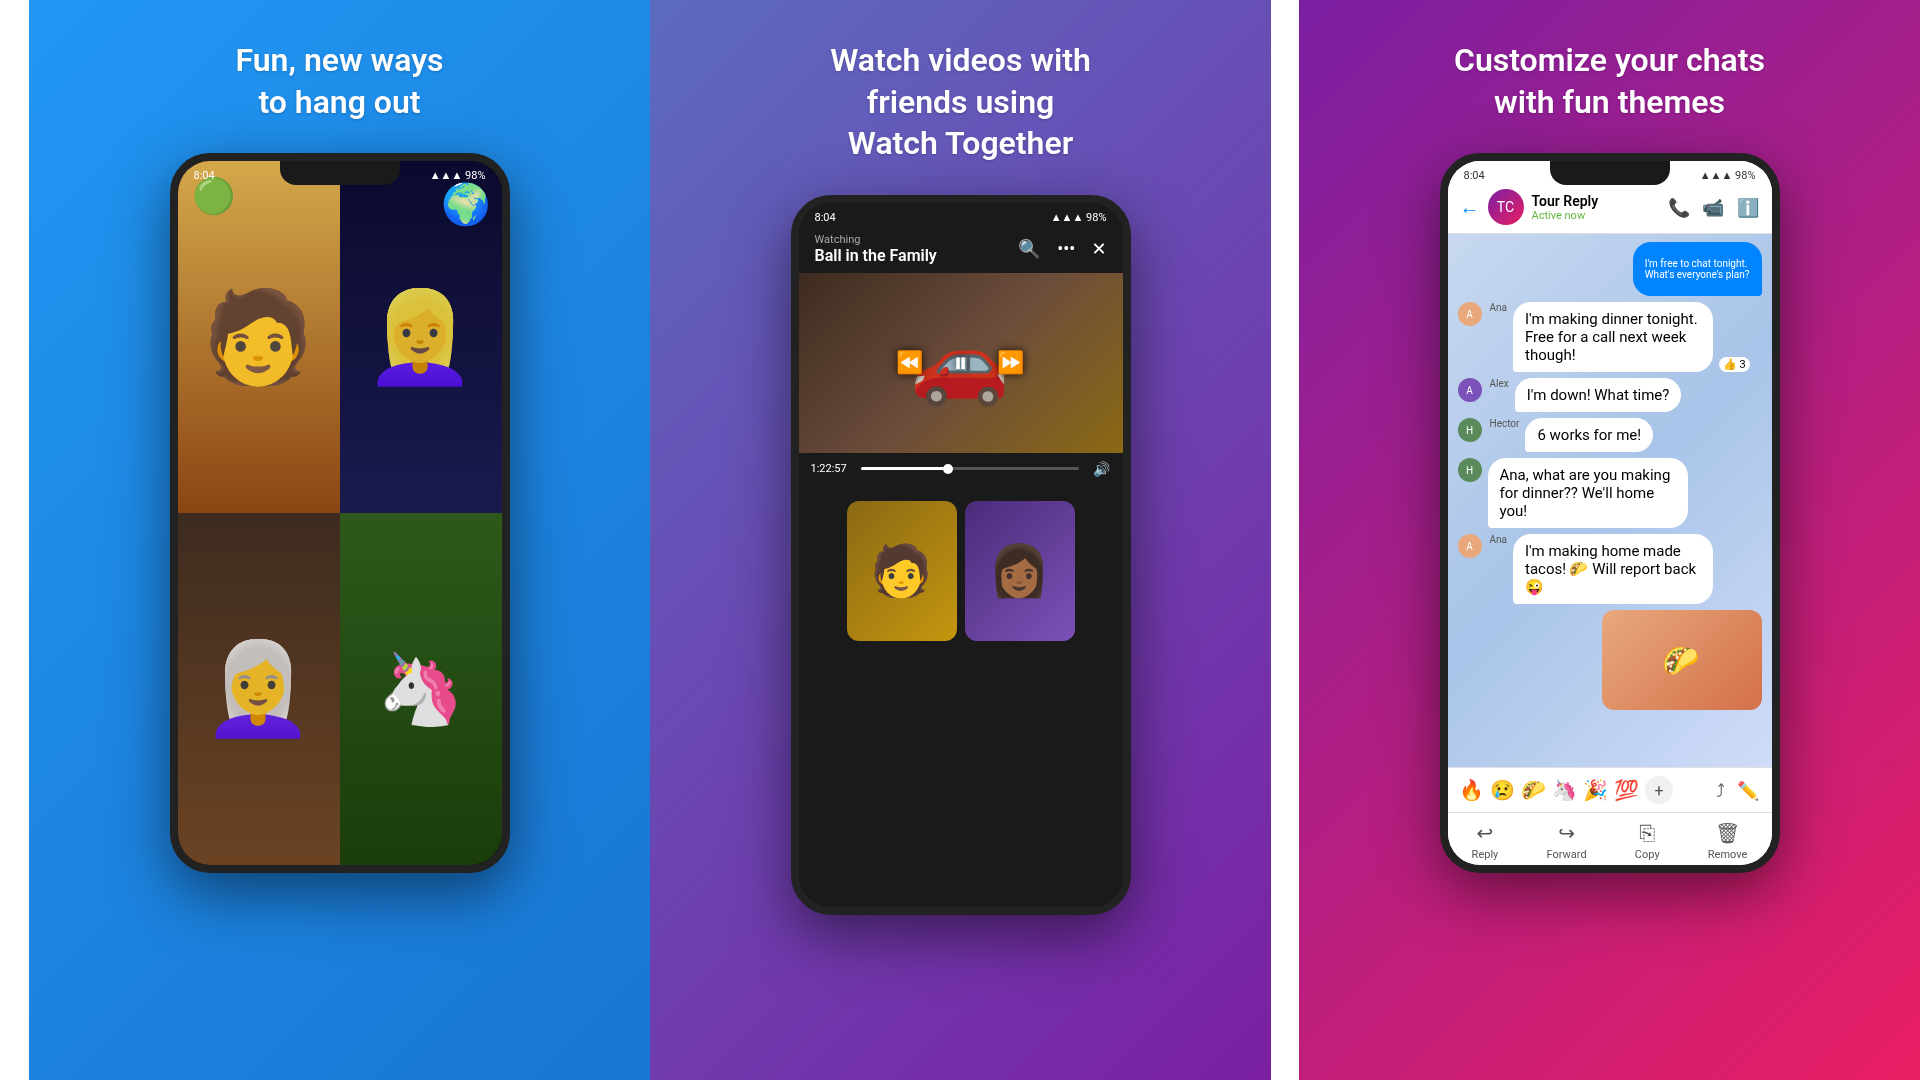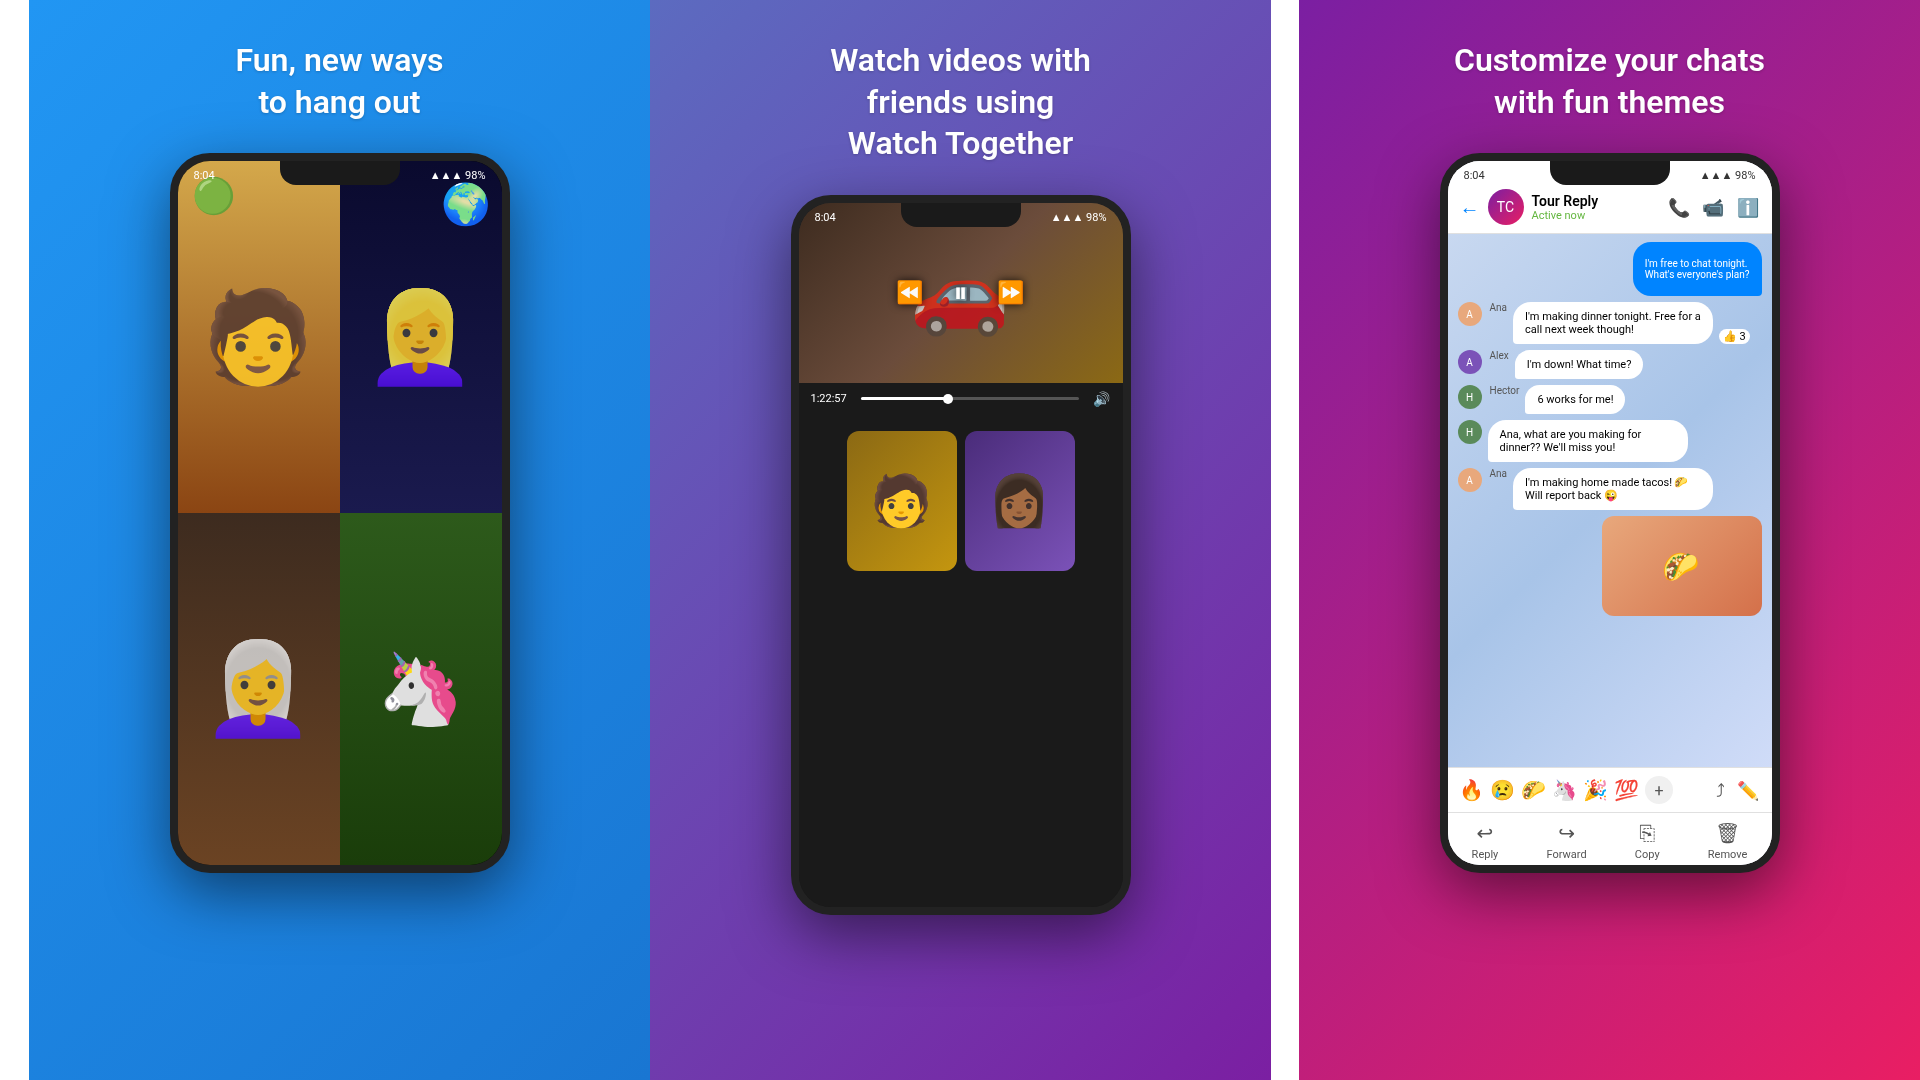--- a/index.html
+++ b/index.html
@@ -351,21 +351,21 @@
       font-size: 10px;
       color: #555;
       padding-left: 2px;
     }
 
     .msg-bubble {
       background: white;
       color: #000;
       padding: 8px 12px;
       border-radius: 18px 18px 18px 4px;
-      font-size: 11px;
+      font-size: 15px;
       max-width: 200px;
     }
 
     .msg-reaction {
       font-size: 11px;
       background: white;
       border-radius: 10px;
       padding: 1px 4px;
       align-self: flex-end;
       margin-top: -4px;
@@ -542,20 +542,31 @@
   <p class="panel-title">Watch videos with<br>friends using<br>Watch Together</p>
 
   <div class="phone">
     <div class="status-bar">
       <span>8:04</span>
       <span>▲▲▲ 98%</span>
     </div>
 
     <div class="phone-screen-2">
 
+      <div class="watch-header">
+        <div class="watch-title-section">
+          <div class="watching-label">Watching</div>
+          <div class="watch-title">Ball in the Family</div>
+        </div>
+        <div class="watch-icons">
+          <span class="watch-icon">🔍</span>
+          <span class="watch-icon">•••</span>
+          <span class="watch-icon">✕</span>
+        </div>
+      </div>
 
       <div class="video-player">
         <div class="video-bg"></div>
         <span class="person-in-car">🚗</span>
         <div class="playback-controls">
           <span class="ctrl-icon">⏪</span>
           <span class="ctrl-icon" style="font-size:28px;">⏸</span>
           <span class="ctrl-icon">⏩</span>
         </div>
       </div>
@@ -635,21 +646,21 @@
           <div class="msg-avatar" style="background:#5a8a5a;">H</div>
           <div class="msg-received-content">
             <span class="msg-sender-name">Hector</span>
             <div class="msg-bubble">6 works for me!</div>
           </div>
         </div>
 
         <div class="msg-received-group">
           <div class="msg-avatar" style="background:#5a8a5a;">H</div>
           <div class="msg-received-content">
-            <div class="msg-bubble">Ana, what are you making for dinner?? We'll miss you!</div>
+            <div class="msg-bubble">Ana, what are you making for dinner?? We'll home you!</div>
           </div>
         </div>
 
         <div class="msg-received-group">
           <div class="msg-avatar" style="background:#e8a87c;">A</div>
           <div class="msg-received-content">
             <span class="msg-sender-name">Ana</span>
             <div class="msg-bubble">I'm making home made tacos! 🌮 Will report back 😜</div>
           </div>
         </div>

